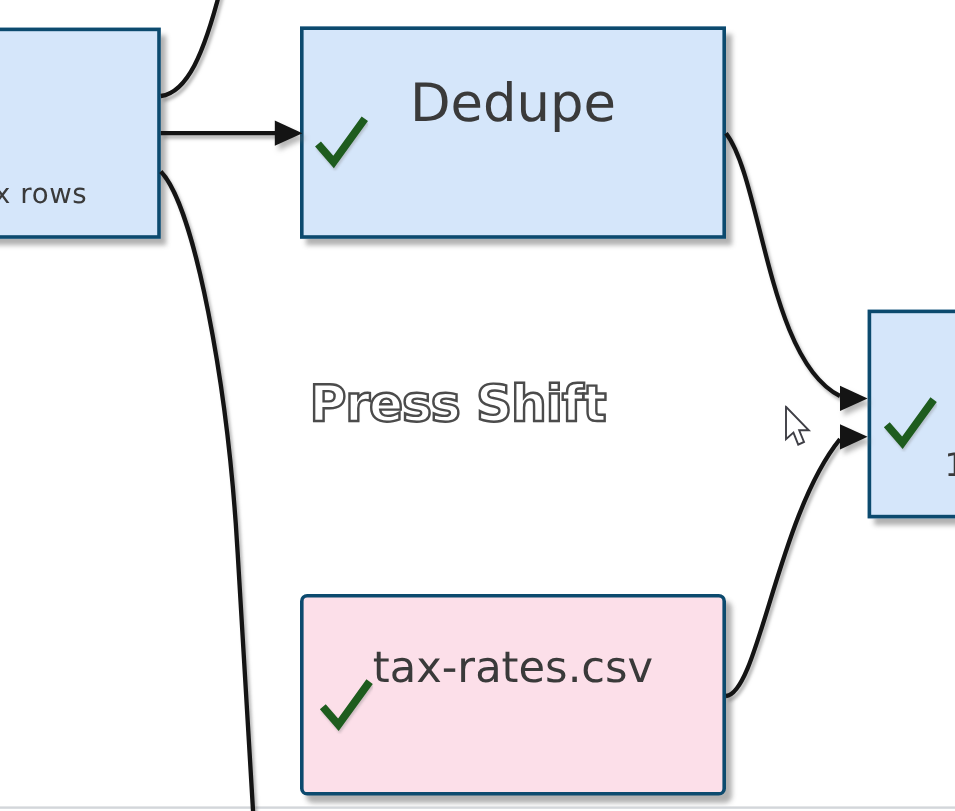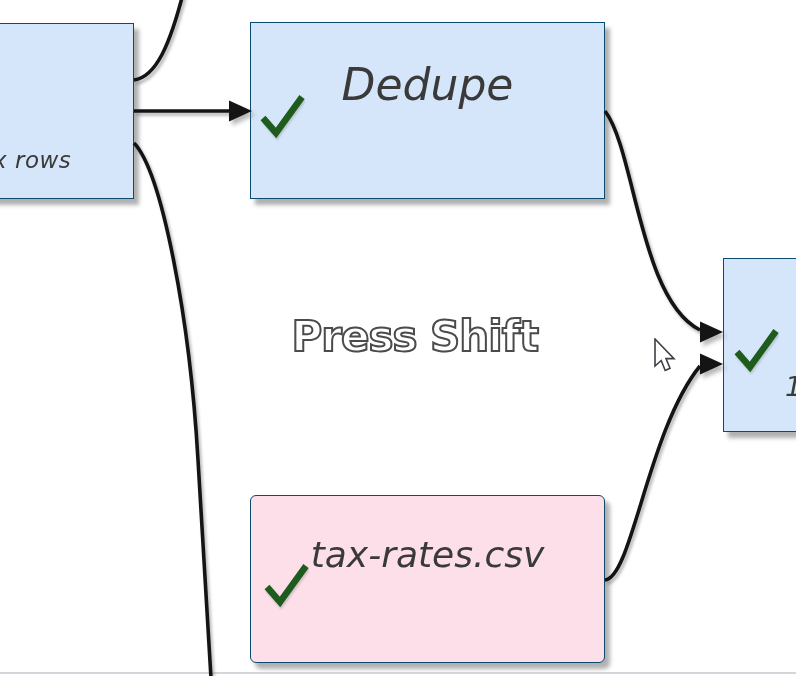--- a/index.html
+++ b/index.html
@@ -8,23 +8,22 @@
     width:796px;height:676px;
     overflow:hidden;
     background:#ffffff;
     font-family:"DejaVu Sans","Liberation Sans",sans-serif;
     cursor:default;
   }
   
   .node{
     position:absolute;
     box-sizing:border-box;
-    border:1px solid #0c4a6e;
+    border:3px solid #0c4a6e;
     box-shadow:5px 6px 4px rgba(70,70,70,.42);
-    font-style:italic;
   }
   .node.blue{background:#d5e6fa;}
   .node.pink{background:#fcdfe9;border-radius:6px;}
   .node .title{
     position:absolute;left:0;right:0;
     text-align:center;
     color:#3a3a3a;
     white-space:nowrap;
   }
   .node .subtitle{
@@ -68,21 +67,21 @@
     pointer-events:stroke;
   }
   #wires polygon{
     fill:#141414;stroke:none;
     filter:drop-shadow(3px 4px 2px rgba(110,110,110,.5));
   }
   
   #hint{
     position:absolute;left:258px;top:312px;width:280px;
     z-index:4;
-    text-align:right;
+    text-align:left;
     font-size:42px;font-weight:700;letter-spacing:-1px;
     color:#ffffff;
     -webkit-text-stroke:2px #4b4b4b;
     text-shadow:0 0 1px #555;
     white-space:nowrap;
     user-select:none;
   }
   
   #cursor{
     position:absolute;left:653px;top:338px;

